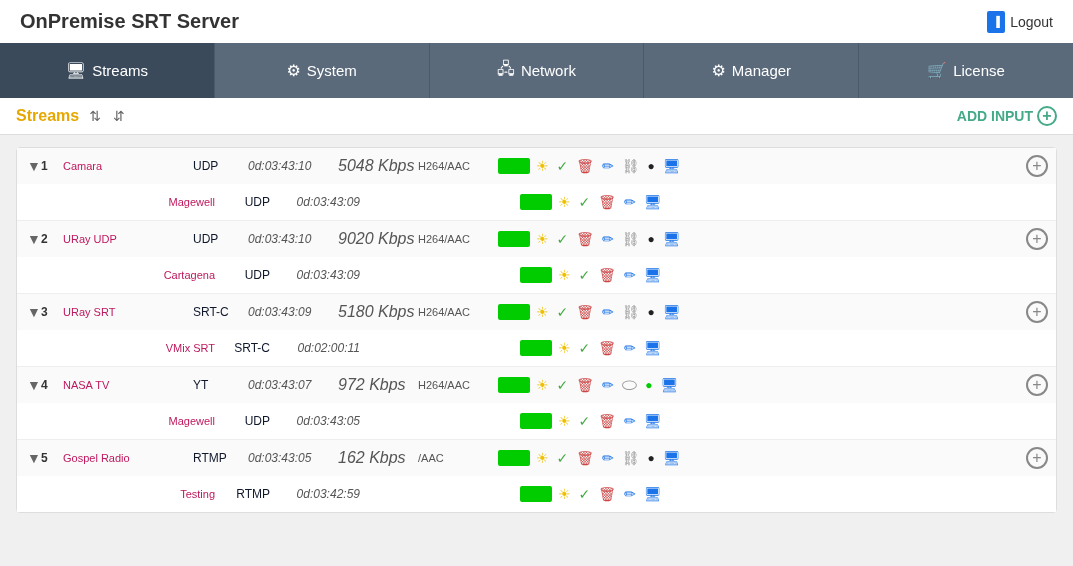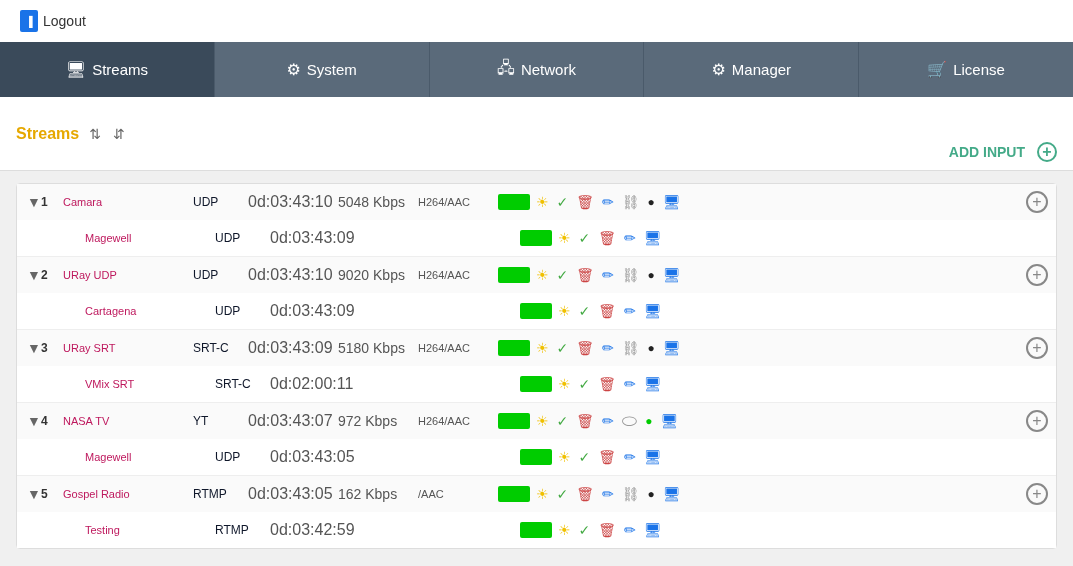--- a/index.html
+++ b/index.html
@@ -37,21 +37,21 @@
     
     .toolbar {
       display: flex; align-items: center; justify-content: space-between;
       padding: 8px 16px; background: #fff; border-bottom: 1px solid #ddd;
     }
     .toolbar-left { display: flex; align-items: center; gap: 8px; }
     .toolbar-title { color: #e6a800; font-size: 16px; font-weight: bold; }
     .toolbar-icon { color: #666; font-size: 14px; cursor: pointer; }
     .add-input-btn {
       color: #4a8; font-weight: bold; font-size: 14px; cursor: pointer;
-      display: flex; align-items: center; gap: 12px; margin-top: 37px;
+      display: flex; align-items: center; gap: 4px;
     }
     .add-input-btn .plus-circle {
       width: 20px; height: 20px; border: 2px solid #4a8; border-radius: 50%;
       display: flex; align-items: center; justify-content: center;
       font-size: 16px; color: #4a8; line-height: 1;
     }
 
     
     .main-content { padding: 12px 16px; }
     .streams-table {
@@ -61,28 +61,28 @@
 
     
     .stream-group { border-bottom: 1px solid #eee; }
     .stream-group:last-child { border-bottom: none; }
 
     .stream-row {
       display: flex; align-items: center; padding: 6px 8px;
       min-height: 36px;
     }
     .stream-row.main-row { background: #fafafa; }
-    .stream-row.sub-row { background: #fff; padding-left: 30px; }
+    .stream-row.sub-row { background: #fff; padding-left: 30px; text-align: right; }
 
     .col-expand { width: 16px; flex-shrink: 0; cursor: pointer; color: #666; }
     .col-num { width: 22px; flex-shrink: 0; font-weight: bold; color: #333; font-size: 12px; }
     .col-name { width: 130px; flex-shrink: 0; color: #be185d; font-size: 11px; }
     .col-protocol { width: 55px; flex-shrink: 0; color: #0f172a; font-size: 12px; }
-    .col-time { width: 90px; flex-shrink: 0; color: #555; font-size: 16px; }
-    .col-bitrate { width: 80px; flex-shrink: 0; color: #555; font-size: 14px; }
+    .col-time { width: 90px; flex-shrink: 0; color: #555; font-size: 12px; font-style: italic; }
+    .col-bitrate { width: 80px; flex-shrink: 0; color: #555; font-size: 16px; font-style: italic; }
     .col-codec { width: 80px; flex-shrink: 0; color: #555; font-size: 11px; }
     .col-status { display: flex; align-items: center; gap: 4px; flex: 1; }
 
     .status-green {
       width: 32px; height: 16px; background: #00cc00; border-radius: 2px; flex-shrink: 0;
     }
     .icon-btn { cursor: pointer; font-size: 14px; padding: 1px 2px; }
     .icon-sun { color: #f0c000; }
     .icon-check { color: #4a4; }
     .icon-trash { color: #c44; }
@@ -96,20 +96,21 @@
       width: 22px; height: 22px; border: 2px solid #888; border-radius: 50%;
       display: flex; align-items: center; justify-content: center;
       color: #888; font-size: 16px; cursor: pointer; margin-left: 8px; flex-shrink: 0;
     }
     .col-sub-spacer { width: 38px; flex-shrink: 0; }
   </style>
 </head>
 <body>
 
 <div class="top-header">
+  <span class="app-title">OnPremise SRT Server</span>
   <a class="logout-btn">
     <span class="logout-icon-box">▐</span>
     <span>Logout</span>
   </a>
 </div>
 
 <nav class="nav-bar">
   <div class="nav-item active">
     <span class="nav-icon">🖥</span>
     <span>Streams</span>

